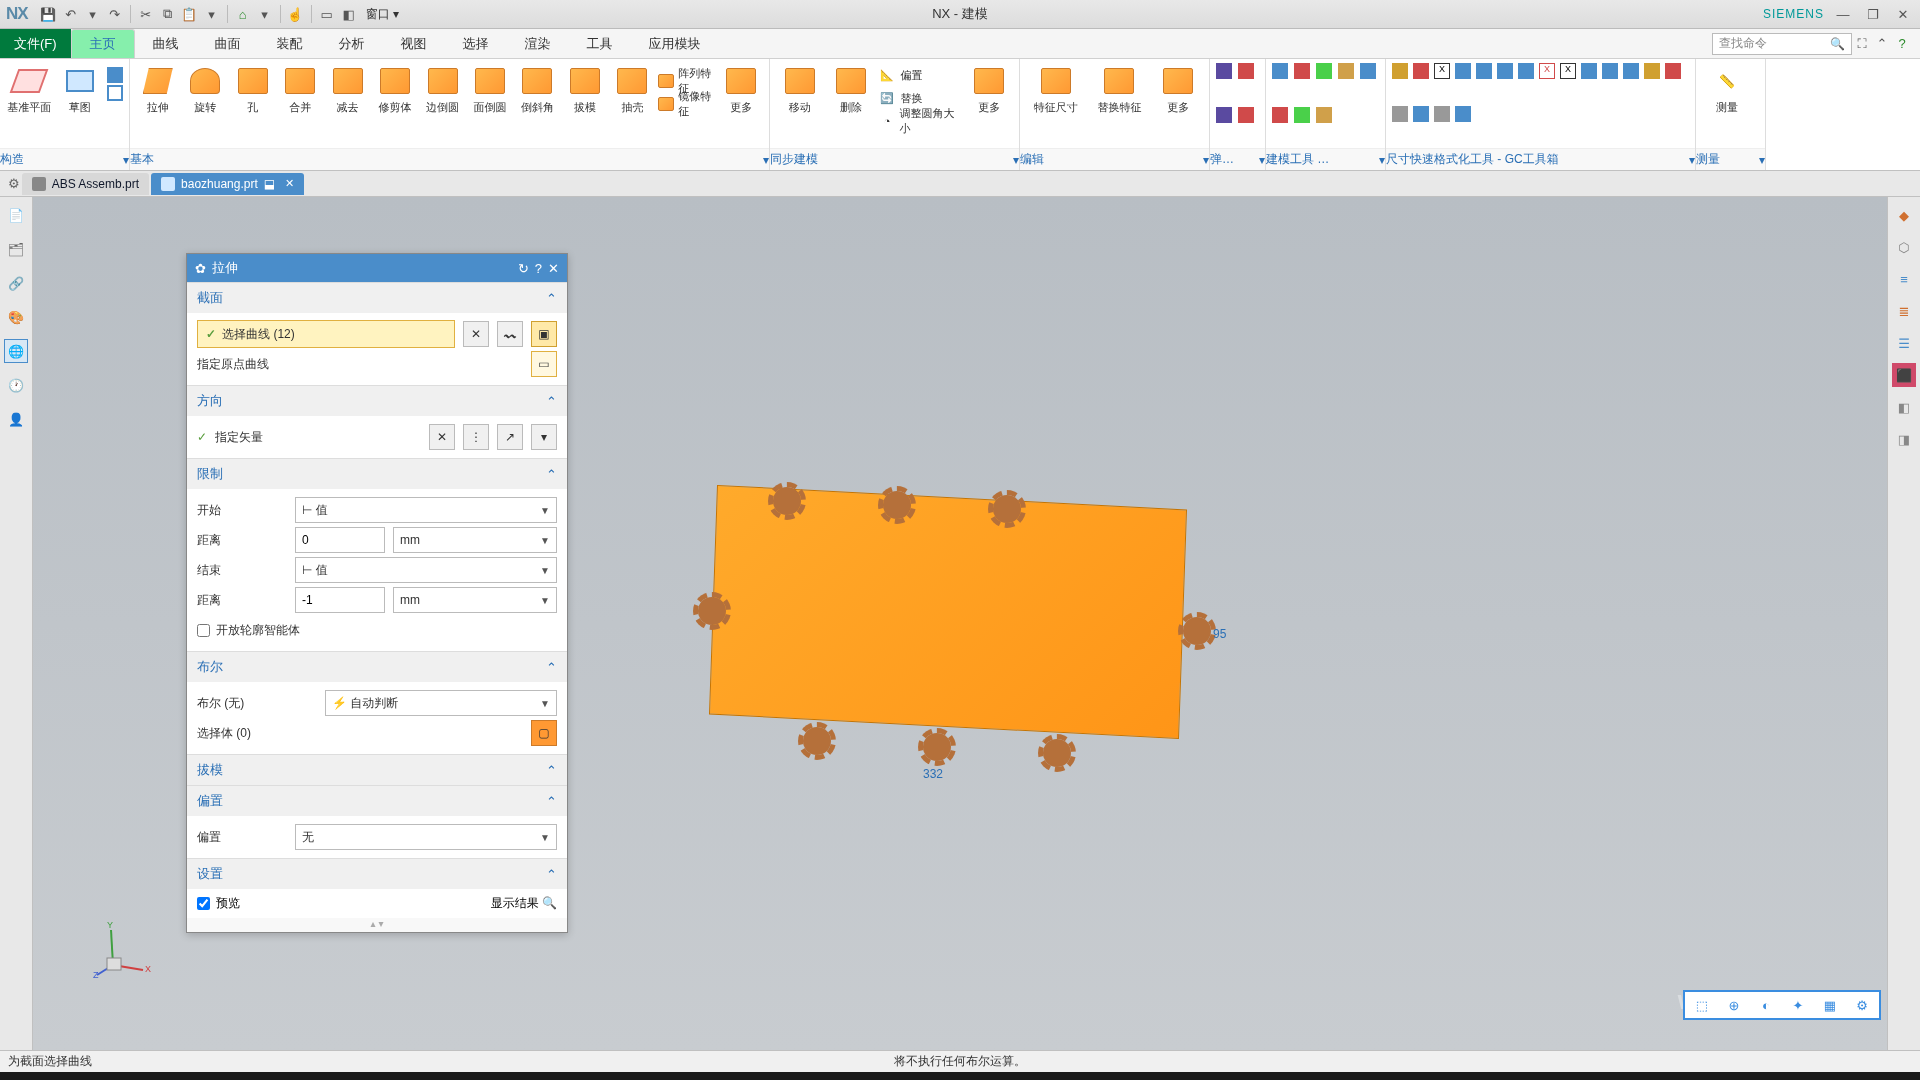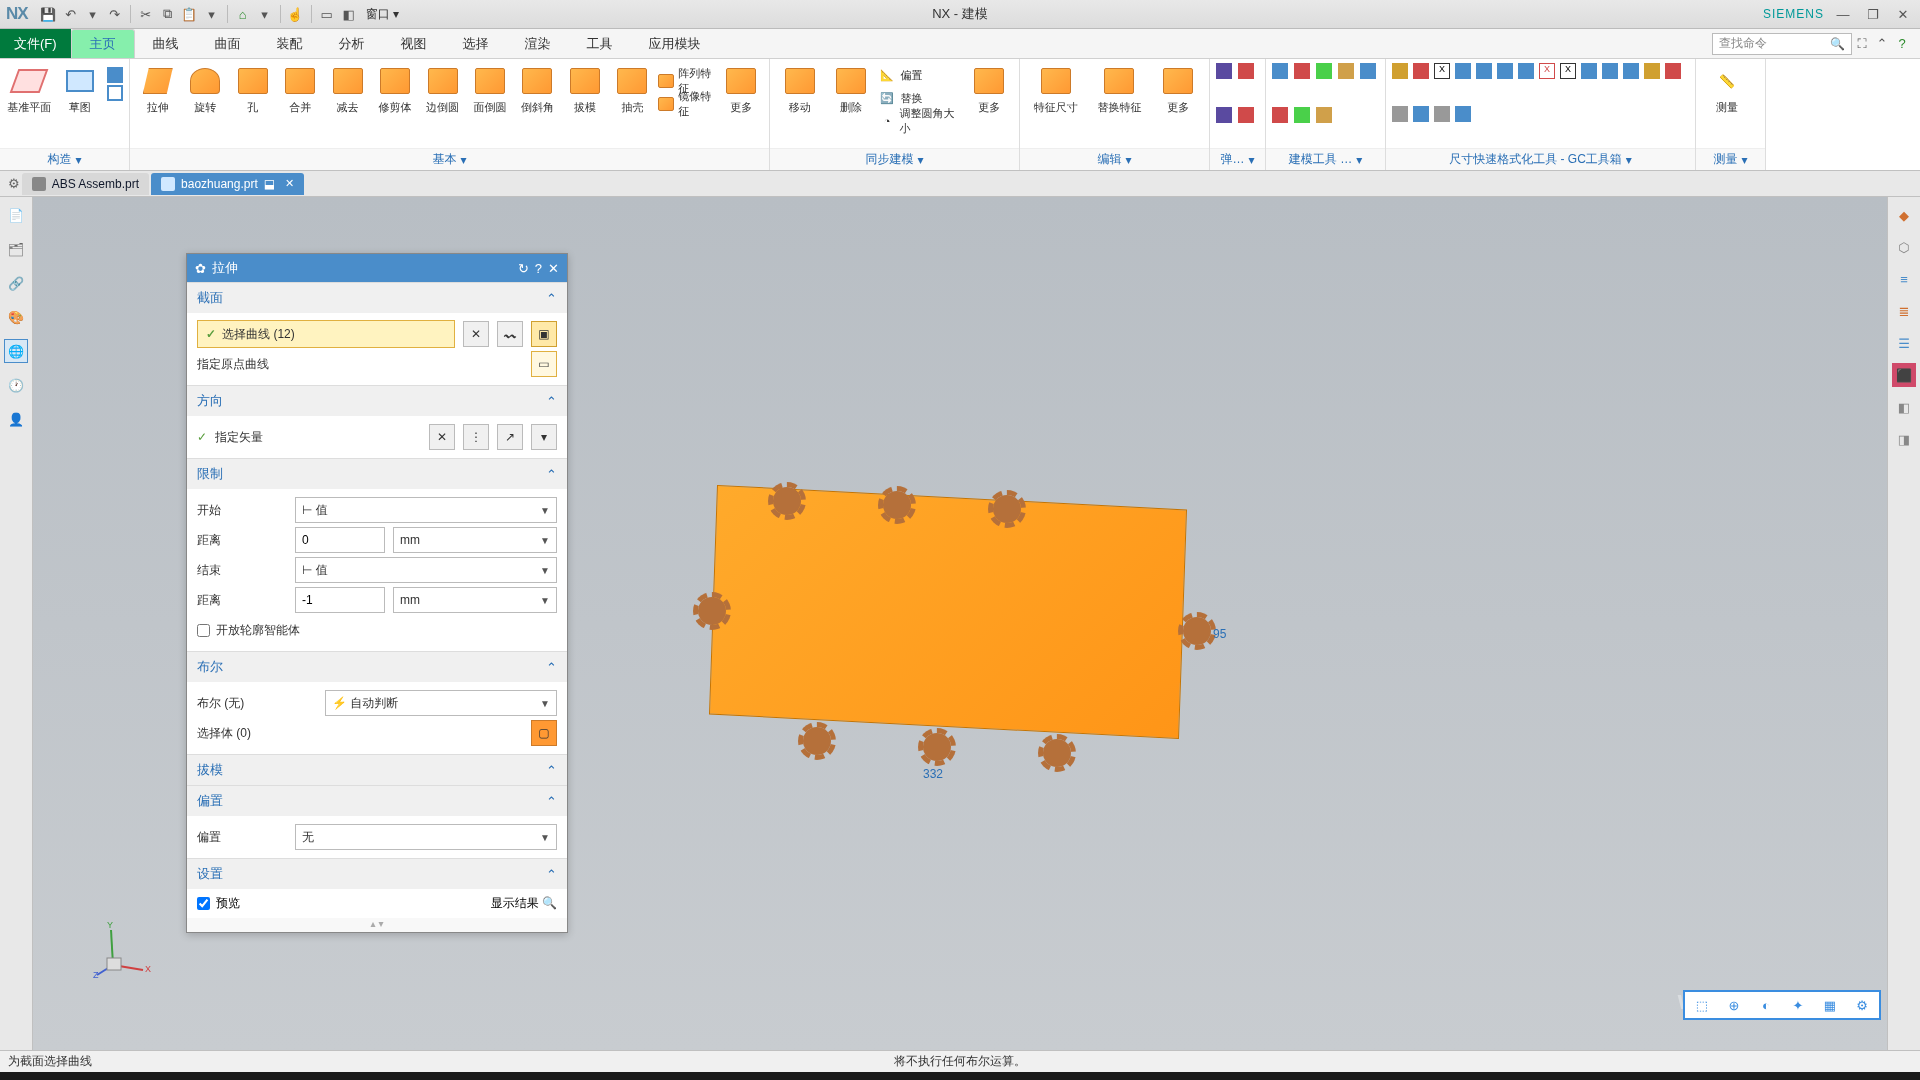--- a/index.html
+++ b/index.html
@@ -22,21 +22,21 @@
 .menu-tab { padding: 0 18px; display: flex; align-items: center; color: #333; cursor: pointer; font-size: 13px; }
 .menu-tab.active { background: #86efac; border: 1px solid #d0d0d0; border-bottom: none; color: #2a6fb5; border-radius: 3px 3px 0 0; }
 .menubar-right { margin-left: auto; display: flex; align-items: center; gap: 0; padding-right: 8px; }
 .search-cmd { width: 140px; height: 22px; border: 1px solid #bbb; background: #fff; padding: 0 6px; font-size: 12px; color: #888; display: flex; align-items: center; justify-content: space-between; }
 .rb-ic { width: 20px; height: 20px; display: inline-flex; align-items: center; justify-content: center; color: #555; cursor: pointer; }
 
 
 .ribbon { height: 112px; background: #fff; border-bottom: 1px solid #c0c0c0; display: flex; }
 .rgroup { border-right: 1px solid #ddd; display: flex; flex-direction: column; }
 .rgroup-body { flex: 1; display: flex; align-items: flex-start; padding: 4px 6px; gap: 4px; }
-.rgroup-label { height: 22px; font-size: 12px; color: #2a6fb5; text-align: center; display: flex; align-items: center; justify-content: center; gap: 4px; background: #f8f8f8; border-top: 1px solid #eee; }
+.rgroup-label { height: 22px; font-size: 12px; color: #2a6fb5; text-align: center; display: flex; align-items: center; justify-content: space-between; gap: 4px; background: #f8f8f8; border-top: 1px solid #eee; }
 .rbig { display: flex; flex-direction: column; align-items: center; width: 50px; gap: 2px; cursor: pointer; }
 .rbig .ricon { width: 36px; height: 36px; display: flex; align-items: center; justify-content: center; }
 .rbig .rlbl { font-size: 11px; color: #333; text-align: center; line-height: 1.1; }
 .rsmall-col { display: flex; flex-direction: column; gap: 3px; }
 .rsmall { display: flex; align-items: center; gap: 4px; font-size: 11px; color: #333; cursor: pointer; height: 20px; }
 .rsmall .sicon { width: 18px; height: 18px; display: inline-flex; align-items: center; justify-content: center; }
 .cube { width: 30px; height: 26px; background: linear-gradient(135deg,#ffb84d,#ff9933); border: 1px solid #cc7a29; clip-path: polygon(20% 0, 100% 0, 80% 100%, 0 100%); }
 .cube2 { width: 30px; height: 26px; background: linear-gradient(135deg,#ffb84d,#ff9933); border: 1px solid #cc7a29; border-radius: 2px; }
 .tiny { width: 16px; height: 16px; display: inline-block; }
 

